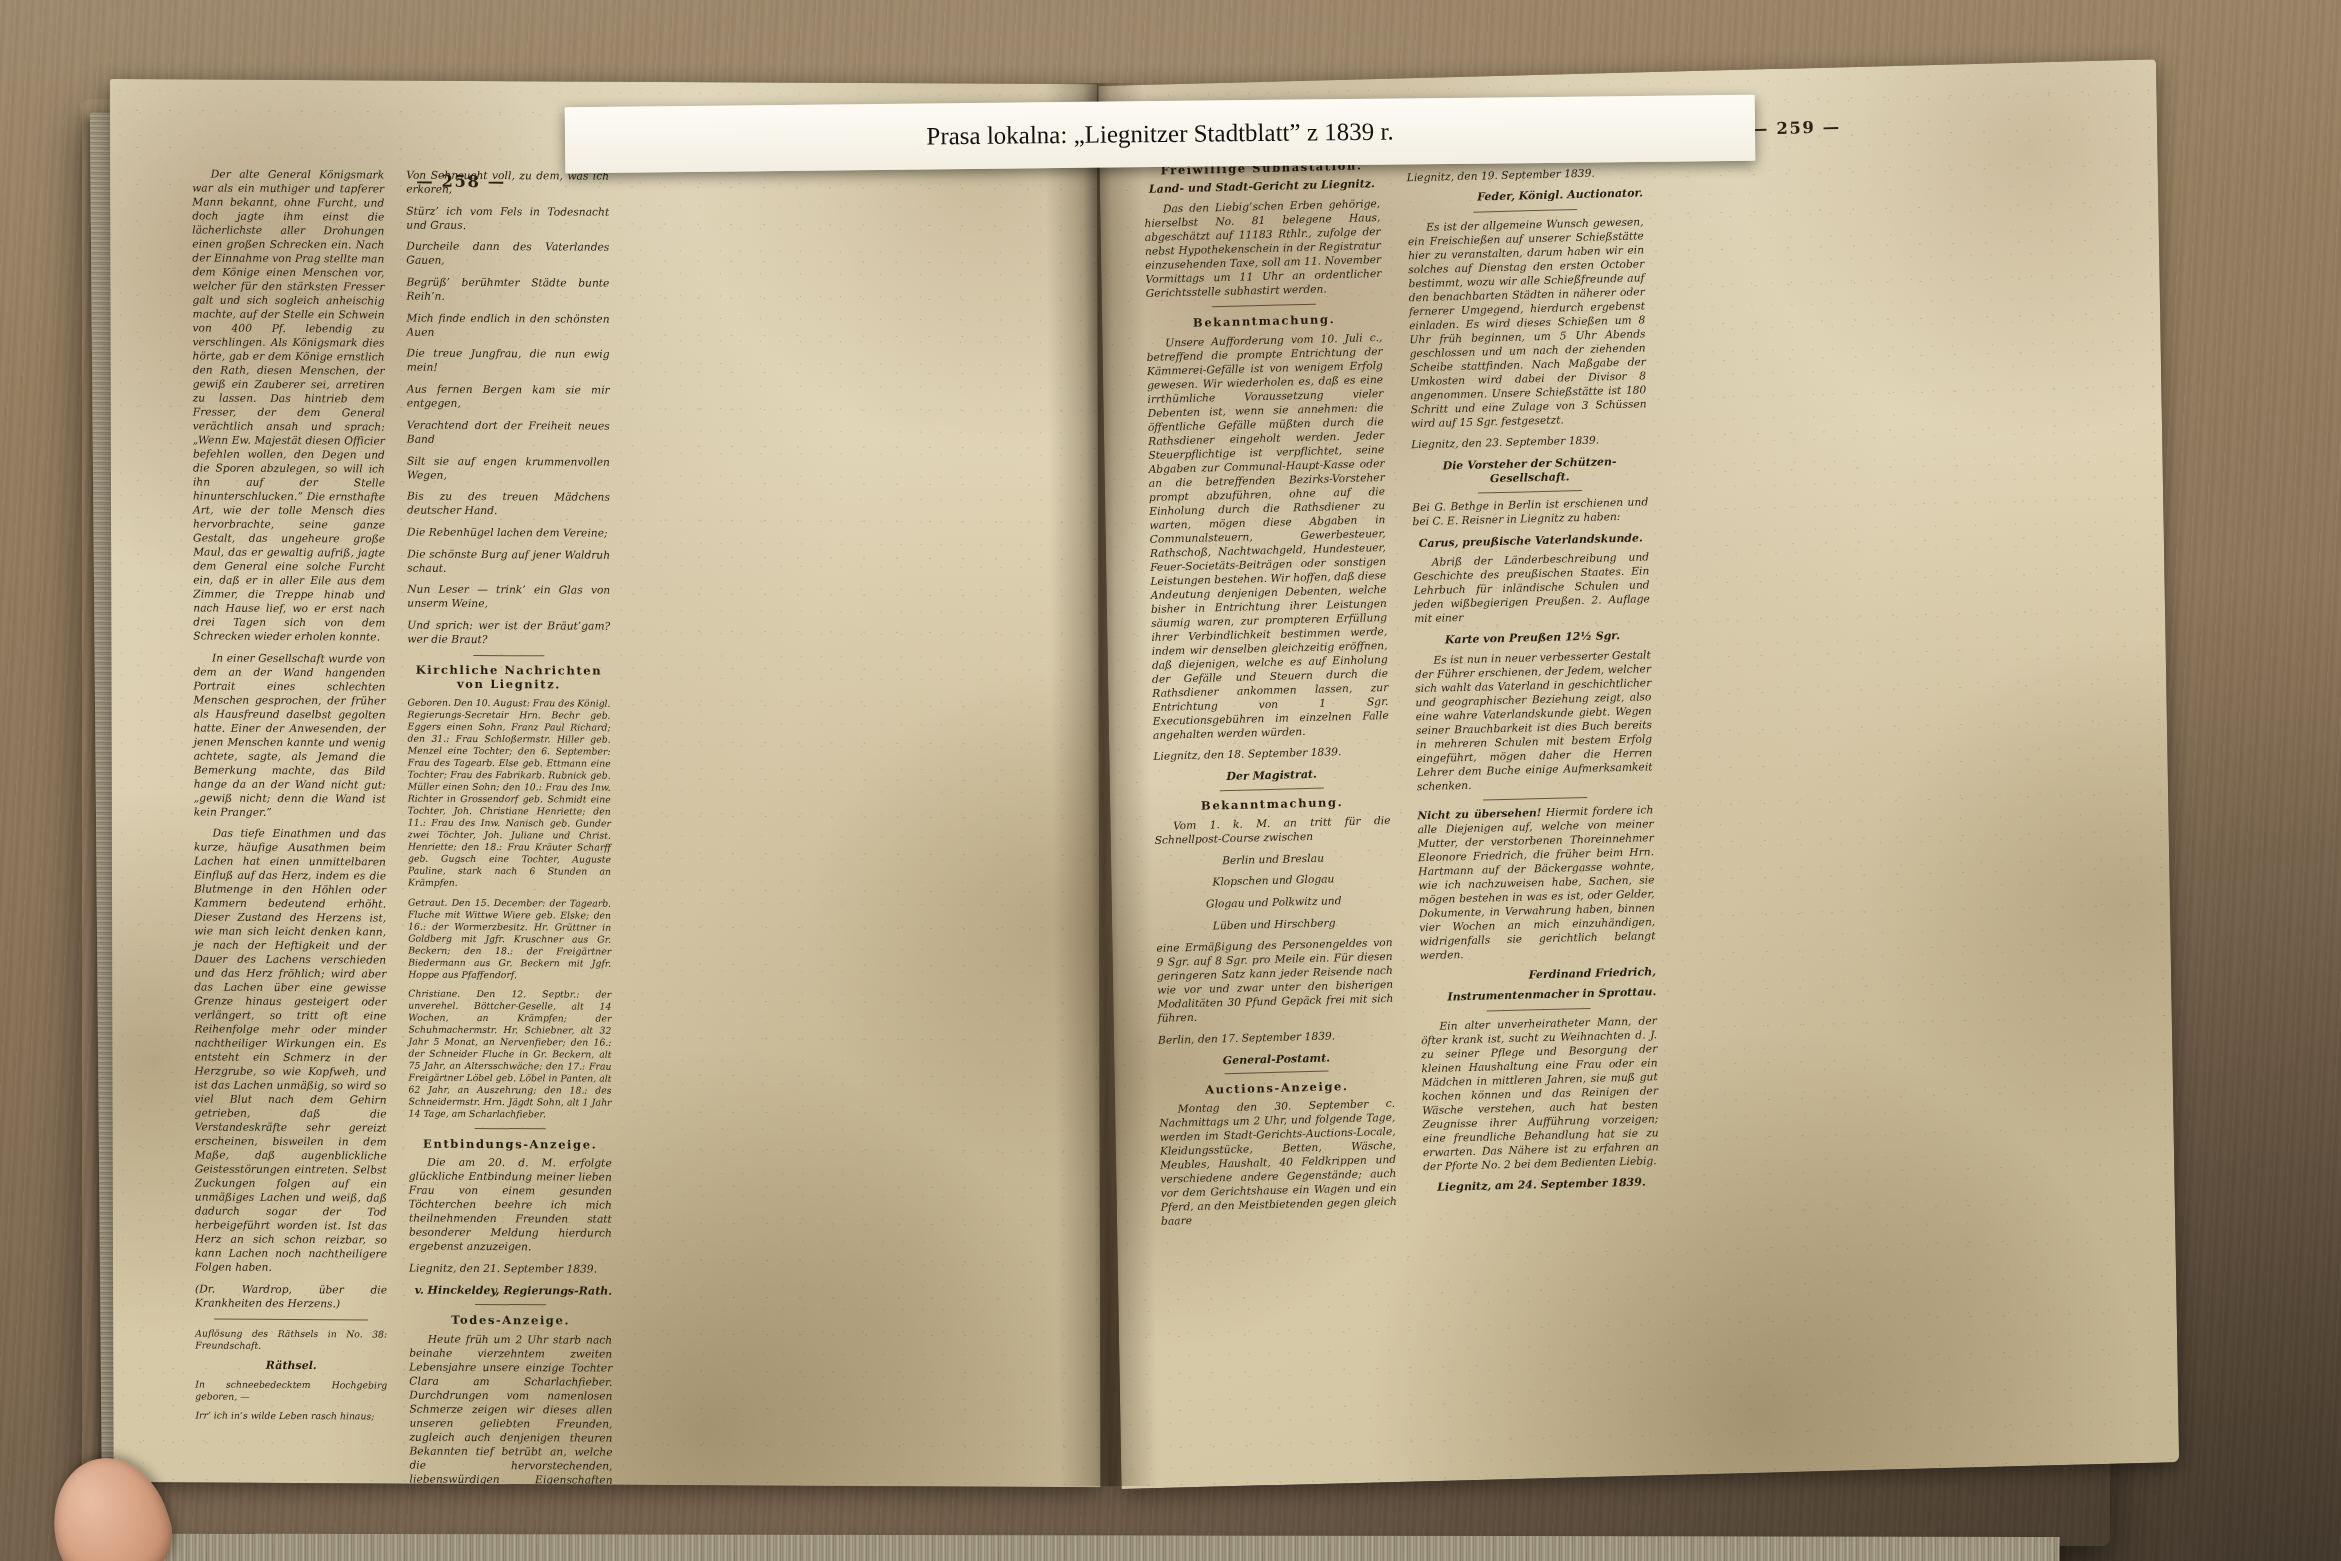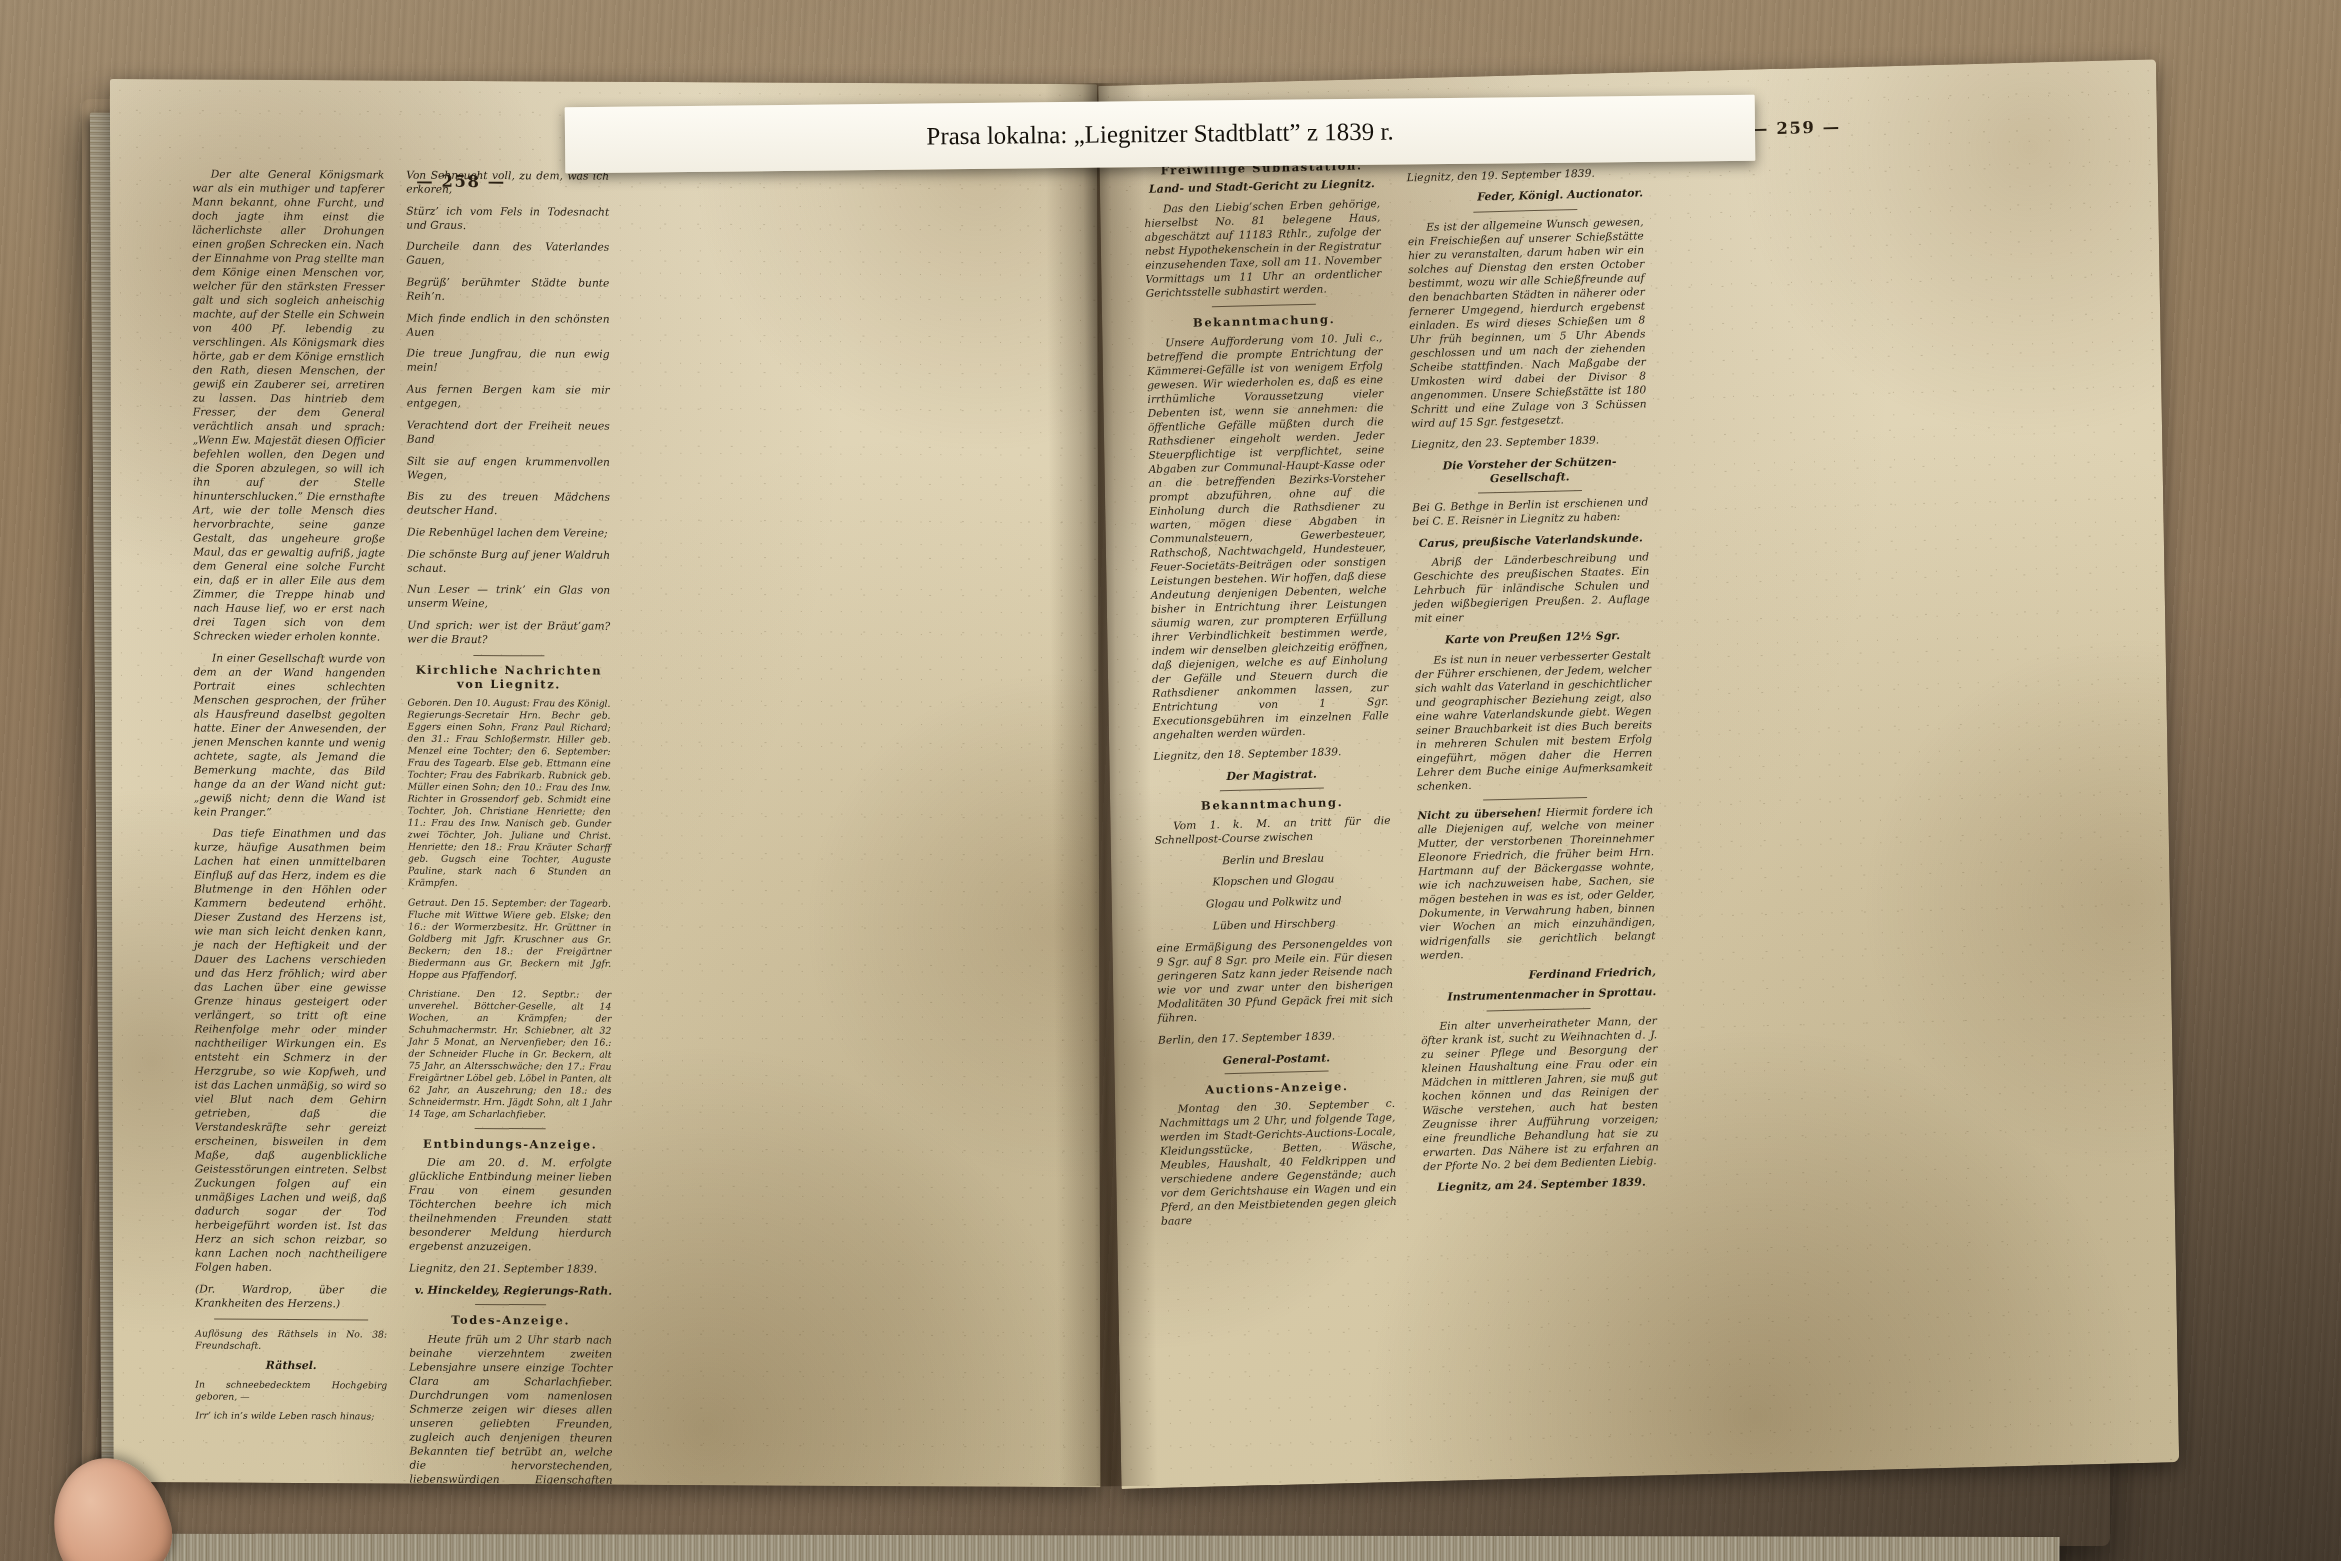--- a/index.html
+++ b/index.html
@@ -191,21 +191,21 @@
       <p class="noind">Die schönste Burg auf jener Waldruh schaut.</p>
       <p class="noind">Nun Leser — trink’ ein Glas von unserm Weine,</p>
       <p class="noind">Und sprich: wer ist der Bräut’gam? wer die Braut?</p>
 
       <div class="rule short"></div>
 
       <span class="hd">Kirchliche Nachrichten von Liegnitz.</span>
       <p class="noind tiny"><span>Geboren.</span>
         <span>Den 10. August: Frau des Königl. Regierungs-Secretair Hrn. Bechr geb. Eggers einen Sohn, Franz Paul Richard; den 31.: Frau Schloßermstr. Hiller geb. Menzel eine Tochter; den 6. September: Frau des Tagearb. Else geb. Ettmann eine Tochter; Frau des Fabrikarb. Rubnick geb. Müller einen Sohn; den 10.: Frau des Inw. Richter in Grossendorf geb. Schmidt eine Tochter, Joh. Christiane Henriette; den 11.: Frau des Inw. Nanisch geb. Gunder zwei Töchter, Joh. Juliane und Christ. Henriette; den 18.: Frau Kräuter Scharff geb. Gugsch eine Tochter, Auguste Pauline, stark nach 6 Stunden an Krämpfen.</span></p>
       <p class="noind tiny"><span>Getraut.</span>
-        <span>Den 15. September: der Tagearb. Fluche mit Wittwe Wiere geb. Elske; den 16.: der Wormerzbesitz. Hr. Grüttner in Goldberg mit Jgfr. Kruschner aus Gr. Beckern; den 18.: der Freigärtner Biedermann aus Gr. Beckern mit Jgfr. Hoppe aus Pfaffendorf.</span></p>
+        <span>Den 15. December: der Tagearb. Fluche mit Wittwe Wiere geb. Elske; den 16.: der Wormerzbesitz. Hr. Grüttner in Goldberg mit Jgfr. Kruschner aus Gr. Beckern; den 18.: der Freigärtner Biedermann aus Gr. Beckern mit Jgfr. Hoppe aus Pfaffendorf.</span></p>
       <p class="noind tiny"><span>Christiane.</span>
         <span>Den 12. Septbr.: der unverehel. Böttcher-Geselle, alt 14 Wochen, an Krämpfen; der Schuhmachermstr. Hr. Schiebner, alt 32 Jahr 5 Monat, an Nervenfieber; den 16.: der Schneider Fluche in Gr. Beckern, alt 75 Jahr, an Altersschwäche; den 17.: Frau Freigärtner Löbel geb. Löbel in Panten, alt 62 Jahr, an Auszehrung; den 18.: des Schneidermstr. Hrn. Jägdt Sohn, alt 1 Jahr 14 Tage, am Scharlachfieber.</span></p>
 
       <div class="rule short"></div>
 
       <span class="hd">Entbindungs-Anzeige.</span>
       <p>Die am 20. d. M. erfolgte glückliche Entbindung meiner lieben Frau von einem gesunden Töchterchen beehre ich mich theilnehmenden Freunden statt besonderer Meldung hierdurch ergebenst anzuzeigen.</p>
       <p class="noind">Liegnitz, den 21. September 1839.</p>
       <span class="sig">v. Hinckeldey, Regierungs-Rath.</span>
 

